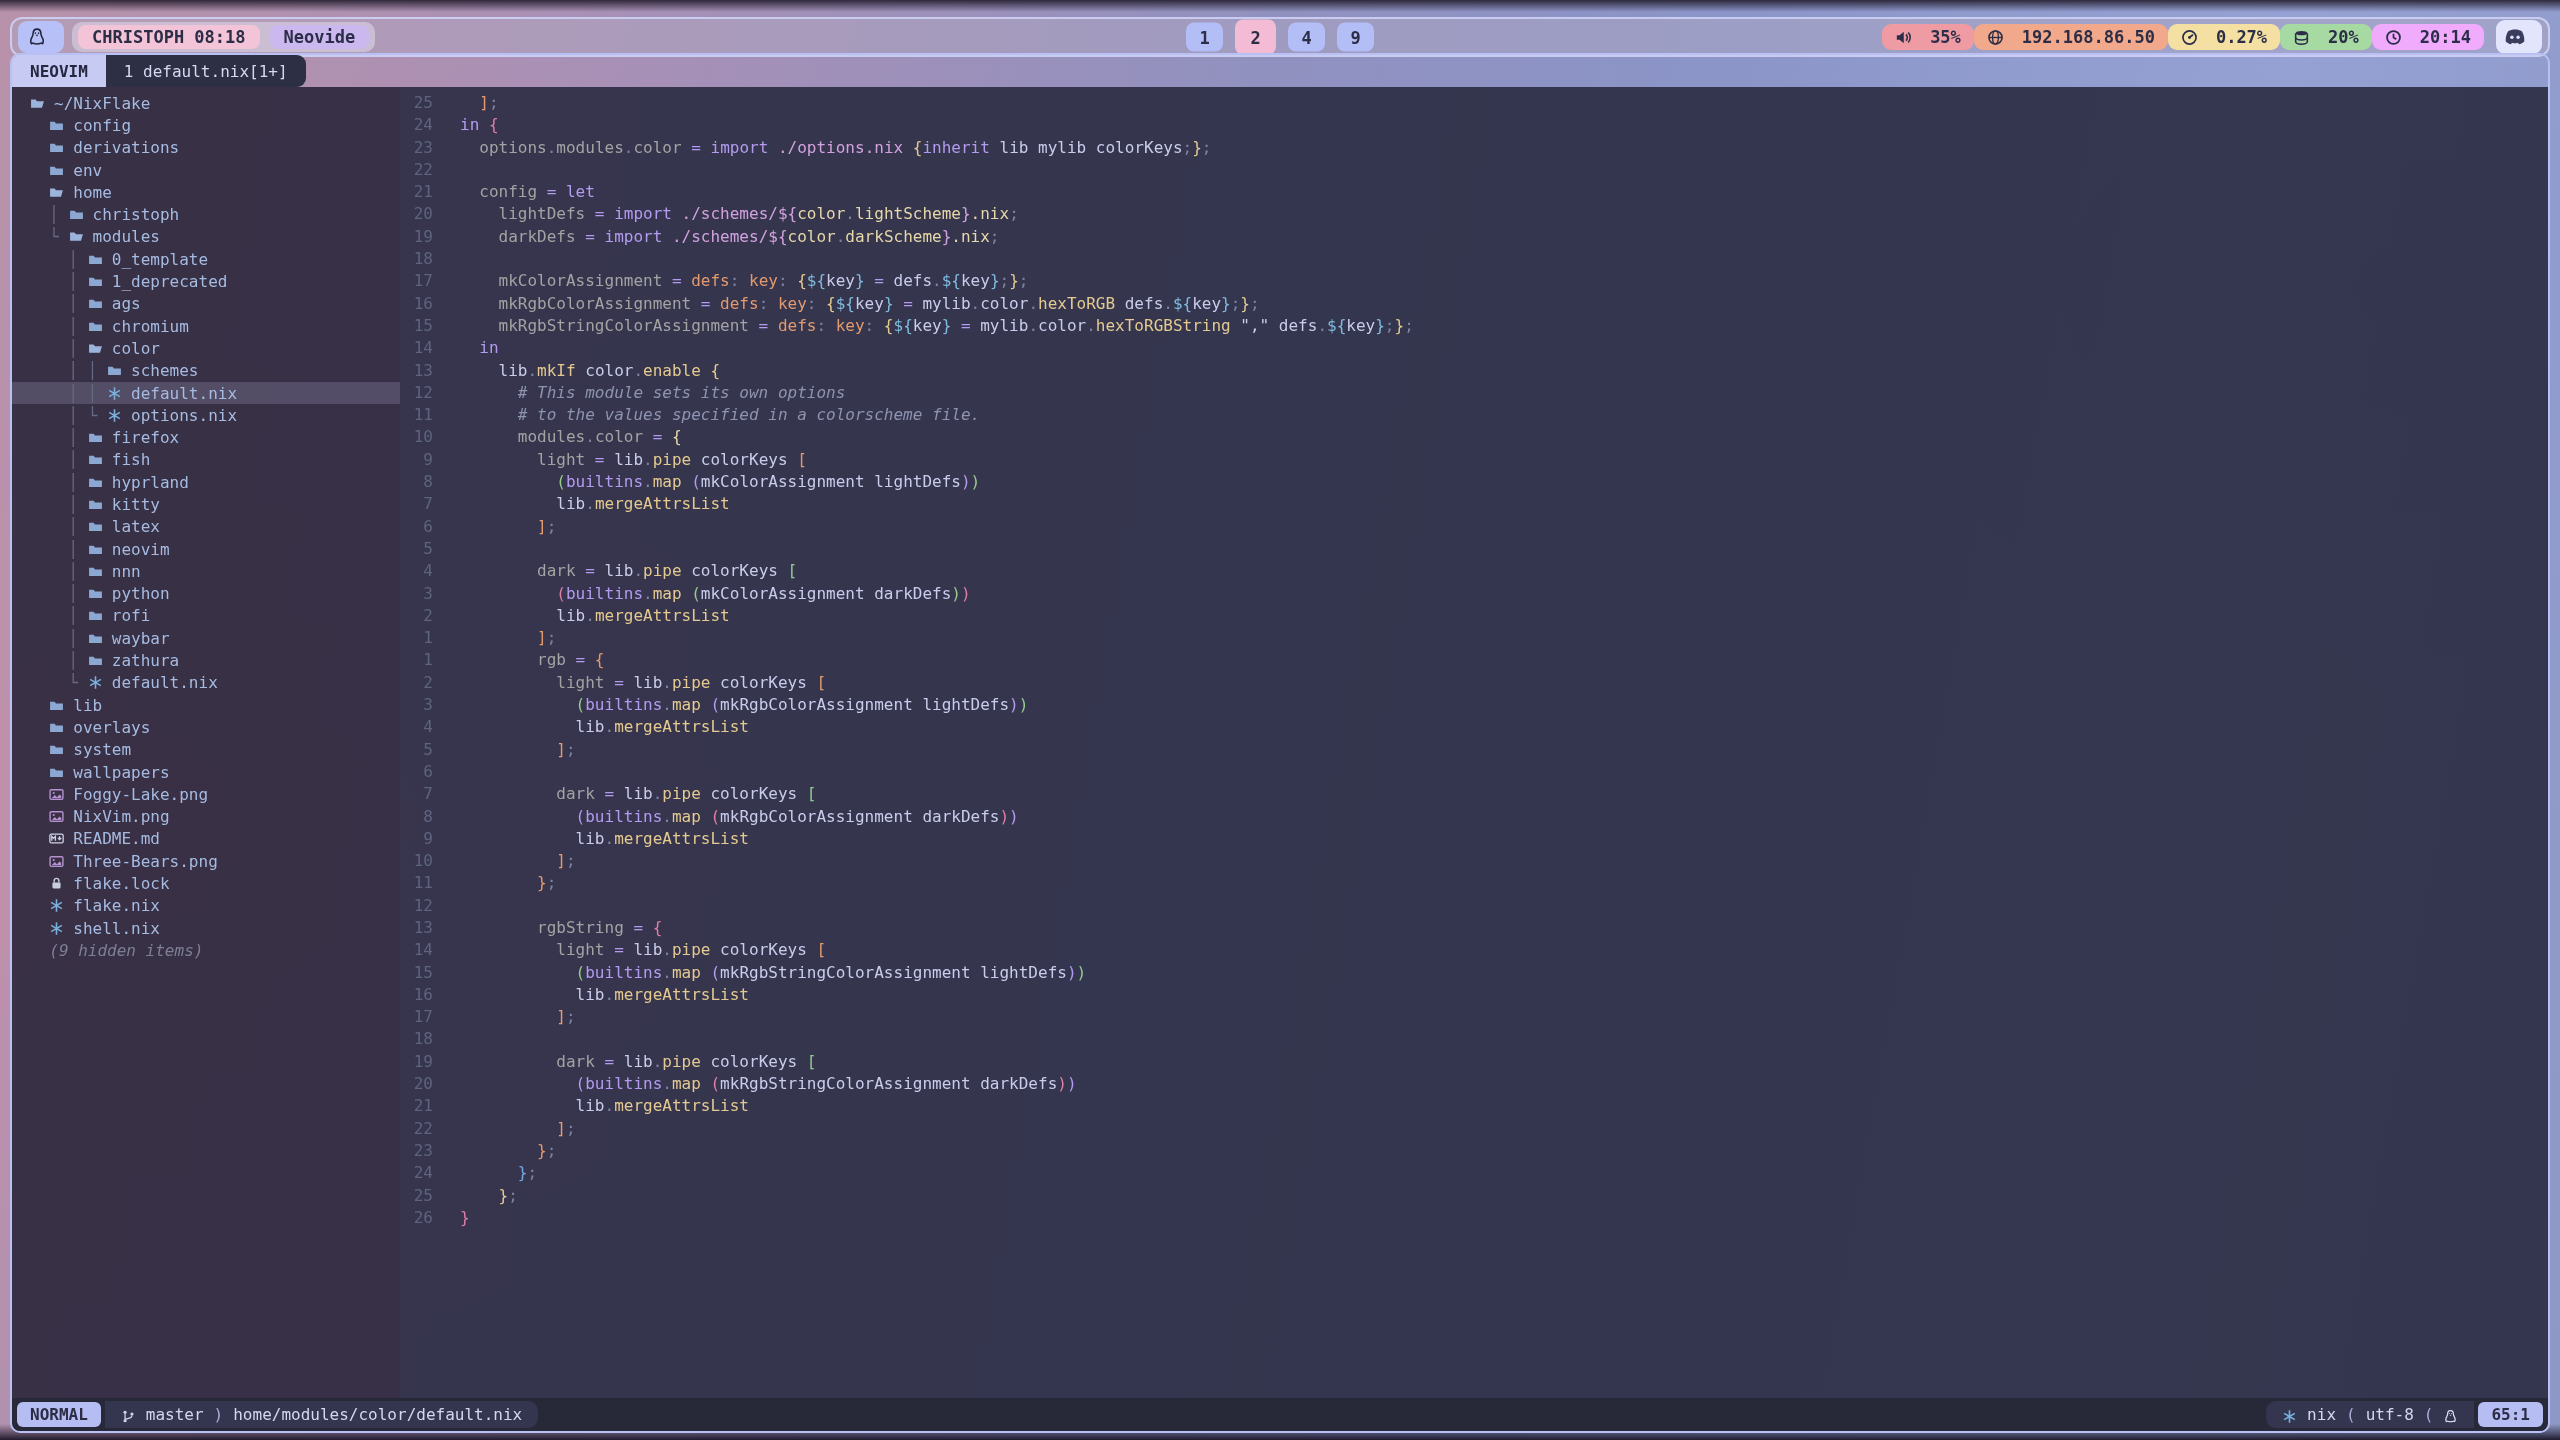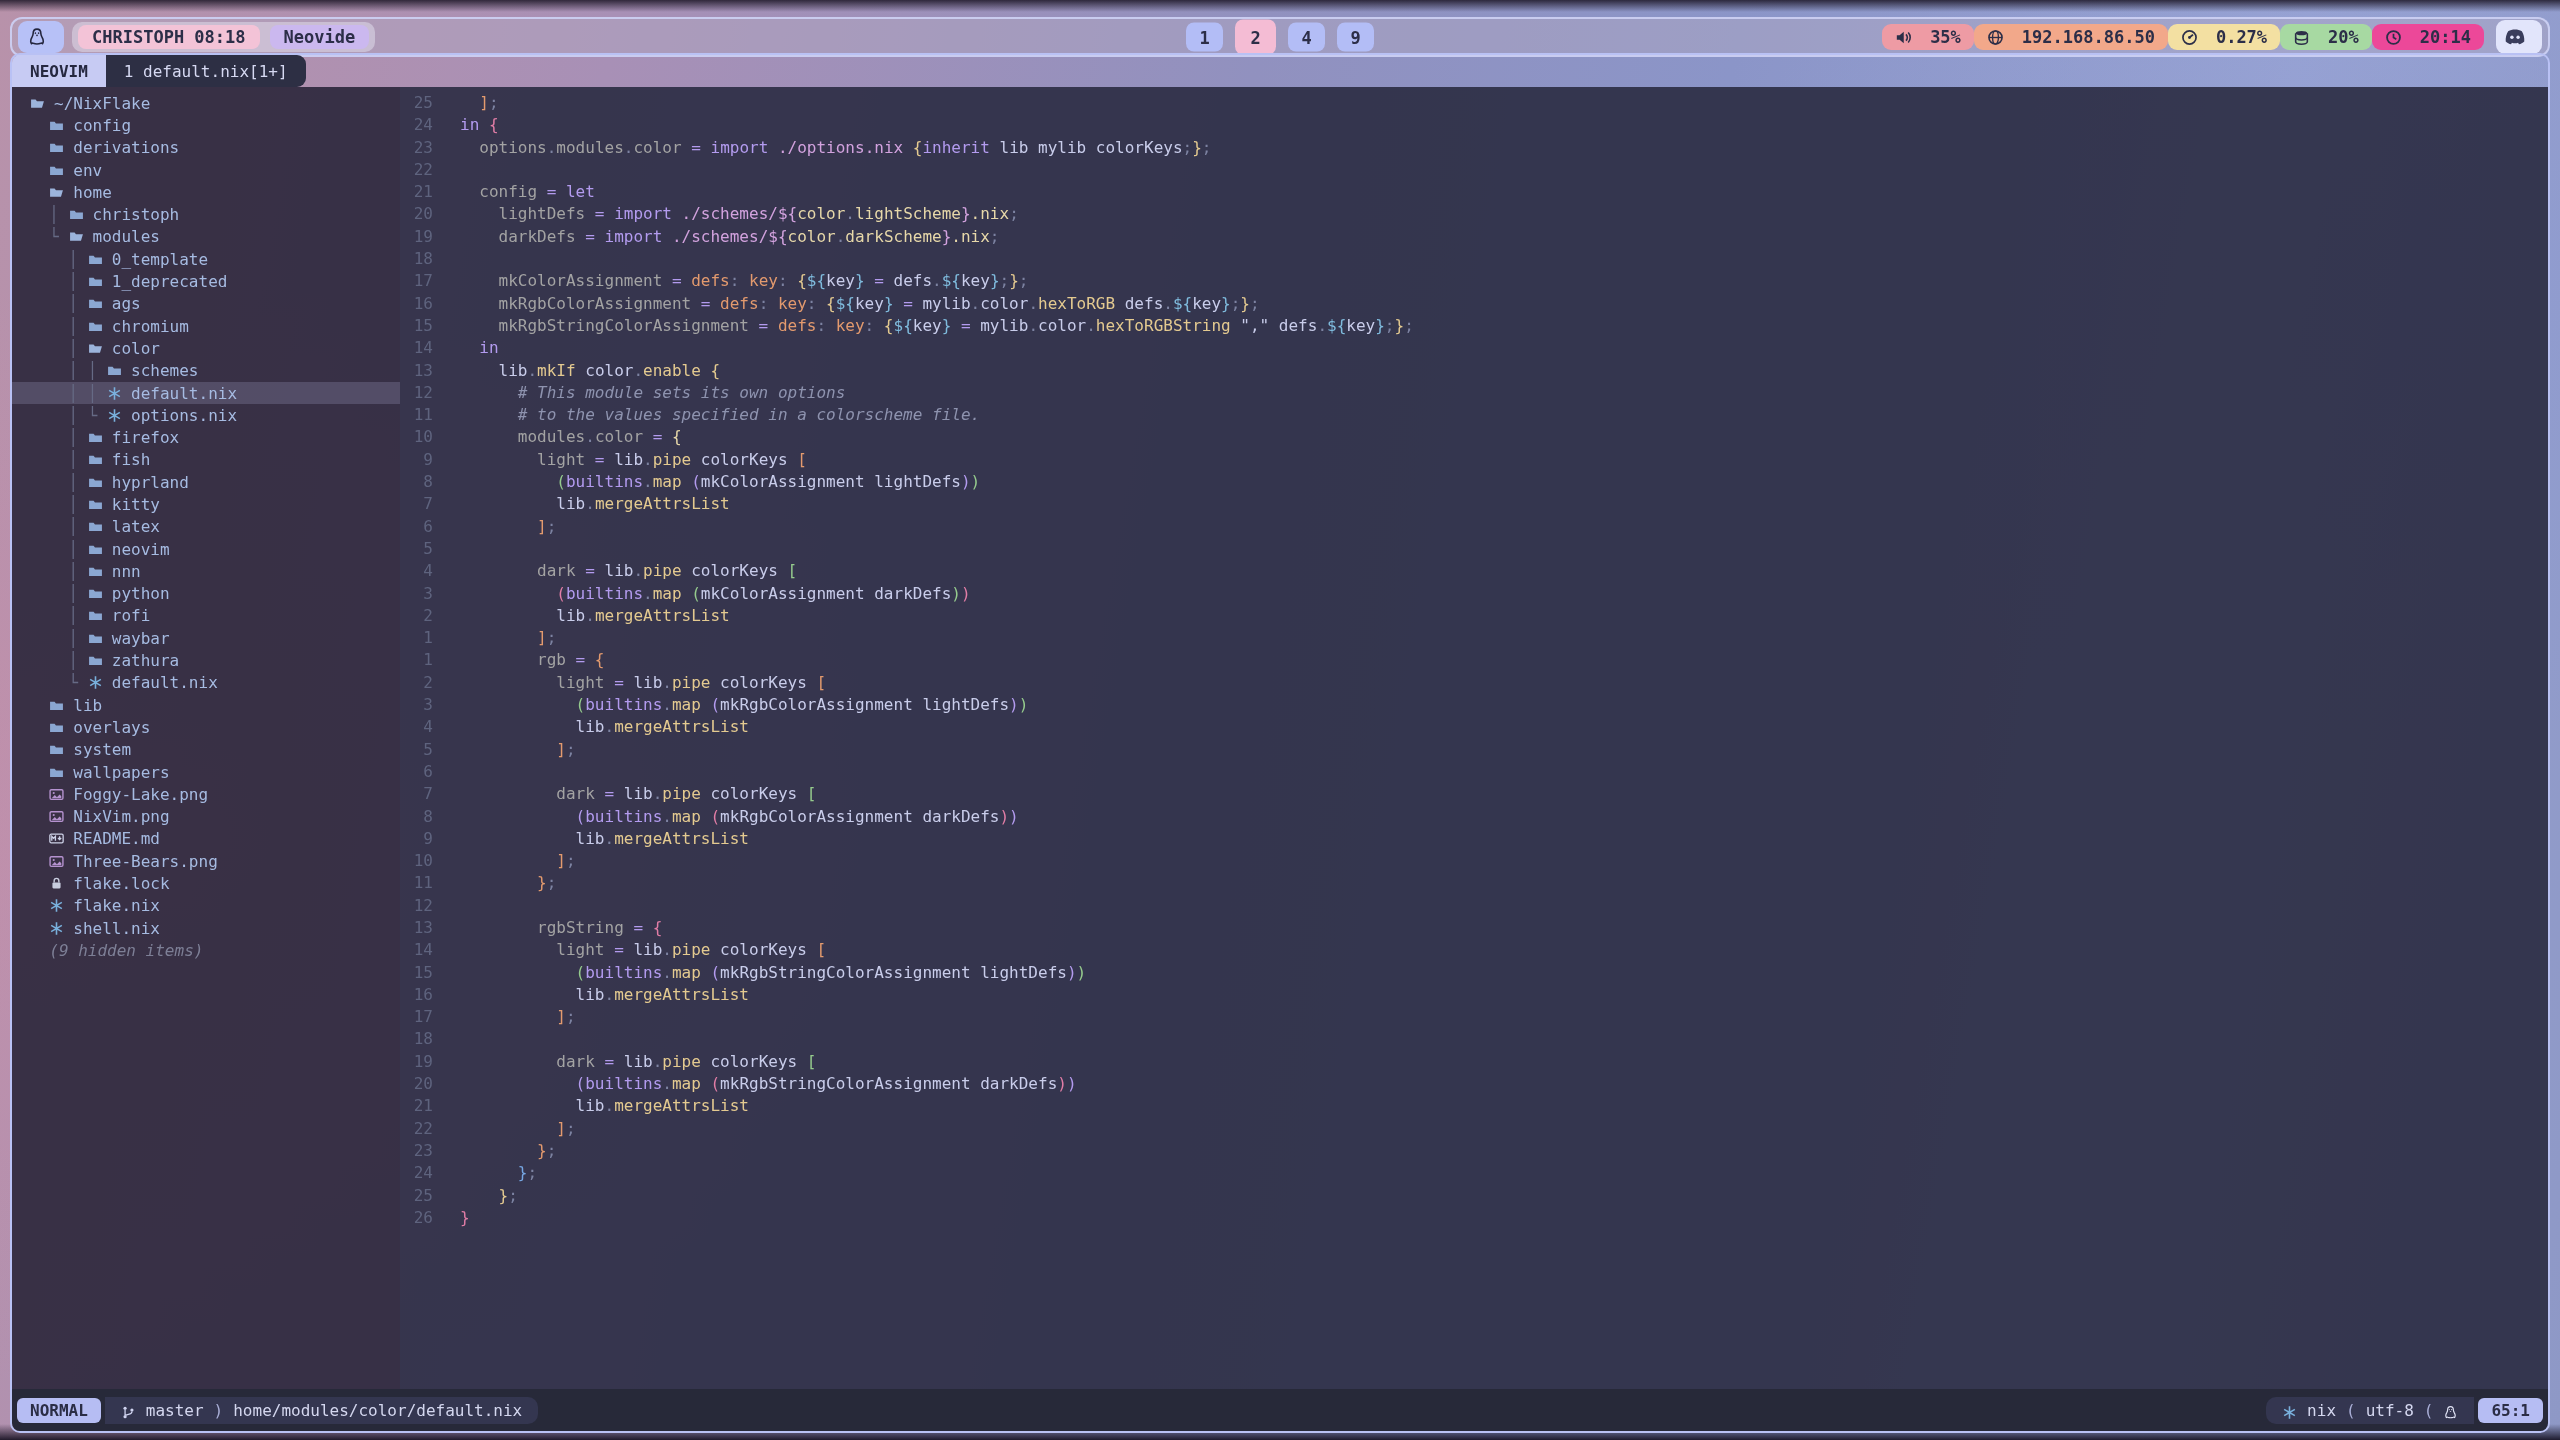--- a/index.html
+++ b/index.html
@@ -50,21 +50,21 @@
   .ln{display:flex;white-space:pre;height:22.3px;}
   .nr{flex:0 0 46px;box-sizing:border-box;text-align:right;padding-right:13px;color:#5e637e;}
   .code{padding-left:14px;}
   .ln.cur{background:rgba(86,88,116,.55);}
   .ln.cur .nr{text-align:left;padding-left:9px;color:#bdc2e3;}
   .cursor{display:inline-block;width:10px;height:20px;background:#b2b7da;vertical-align:-4px;}
   .w{color:#c9cdeb}.b{color:#a3a3a3}.v{color:#b39bef}.y{color:#e4ca90}.o{color:#e39a6e}
   .m{color:#d2a2de}.c{color:#e7d8a9}.g{color:#95cb8d}.p{color:#e17da6}.t{color:#7fbbdd}
   .u{color:#76a7e3}.x{color:#7d83a2}.k{color:#8e93af;font-style:italic}
   
-  .statusline{height:42px;flex:none;background:#272939;display:flex;align-items:center;font-size:16px;color:#d4d7ef;}
+  .statusline{height:33px;flex:none;background:#272939;display:flex;align-items:center;font-size:16px;color:#d4d7ef;}
   .chip{background:#b6bdf3;color:#2b2d45;font-weight:bold;padding:3px 13px;border-radius:6px;}
   .chip.mode{margin-left:5px;}
   .seg{display:flex;align-items:flex-end;gap:10px;background:#343650;padding:4px 16px;}
   .seg.left{border-radius:0 10px 10px 0;margin-left:4px;}
   .seg.right{border-radius:10px 0 0 10px;margin-left:auto;margin-right:4px;}
   .sep{color:#a9aed6;}
   .sl-icon{width:15px;height:15px;}
   .chip.pos{margin-right:5px;}
 </style>
 </head>
@@ -123,21 +123,21 @@
           <span>0.27%</span>
         </div>
         <div class="widget" style="background: rgb(167, 217, 162);">
           <svg class="ticon i-database" viewBox="0 0 14 14" fill="currentColor" style="width:17px;height:17px">
             <ellipse cx="7" cy="3.4" rx="4.8" ry="1.8"></ellipse>
             <path d="M2.2 3.4v7.2c0 1 2.1 1.9 4.8 1.9s4.8-.9 4.8-1.9V3.4" fill="none" stroke="currentColor" stroke-width="1.3"></path>
             <path d="M2.2 7.1c0 1 2.1 1.9 4.8 1.9s4.8-.9 4.8-1.9" fill="none" stroke="currentColor" stroke-width="1.3"></path>
           </svg>
           <span>20%</span>
         </div>
-        <div class="widget" style="background: #ec4899;">
+        <div class="widget" style="background: #f0abfc;">
           <svg class="ticon i-clock" viewBox="0 0 14 14" fill="currentColor" style="width:17px;height:17px">
             <circle cx="7" cy="7" r="5.3" fill="none" stroke="currentColor" stroke-width="1.5"></circle>
             <path d="M7 3.9V7l2.3 1.5" fill="none" stroke="currentColor" stroke-width="1.4"></path>
           </svg>
           <span>20:14</span>
         </div>
       </span>
     <div class="discord-btn">
       <span style="display: flex;">
           <svg class="ticon i-discord" viewBox="0 0 14 14" fill="currentColor" style="width:24px;height:24px">

